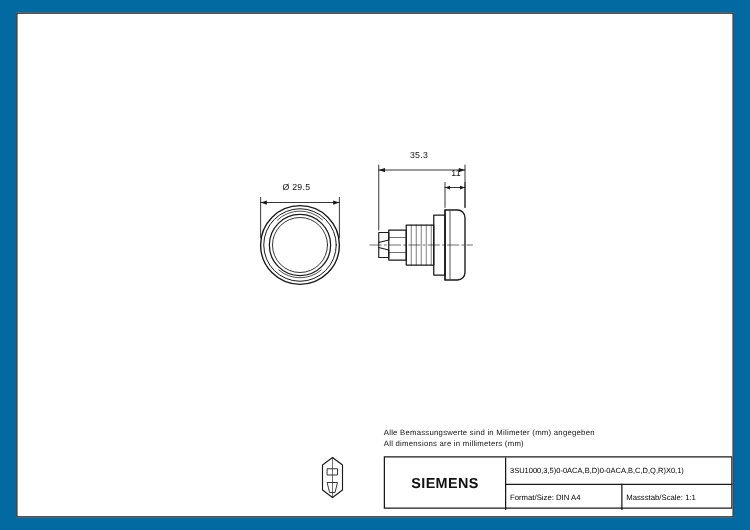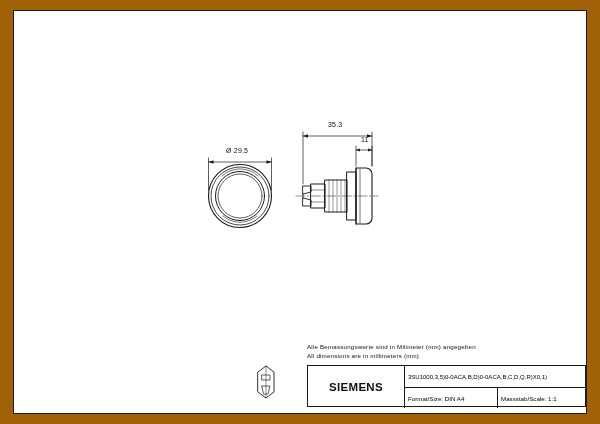--- a/index.html
+++ b/index.html
@@ -10,21 +10,21 @@
   body {
     width: 600px;
     height: 424px;
     font-family: "Liberation Sans", sans-serif;
     overflow: hidden;
   }
   #sheet {
     position: relative;
     width: 600px;
     height: 424px;
-    background: #a16207;
+    background: #0369a1;
   }
   
   .frame {
     position: absolute;
     left: 13px;
     top: 10px;
     width: 574px;
     height: 404px;
     border: 1px solid #1a1a1a;
     box-sizing: border-box;

